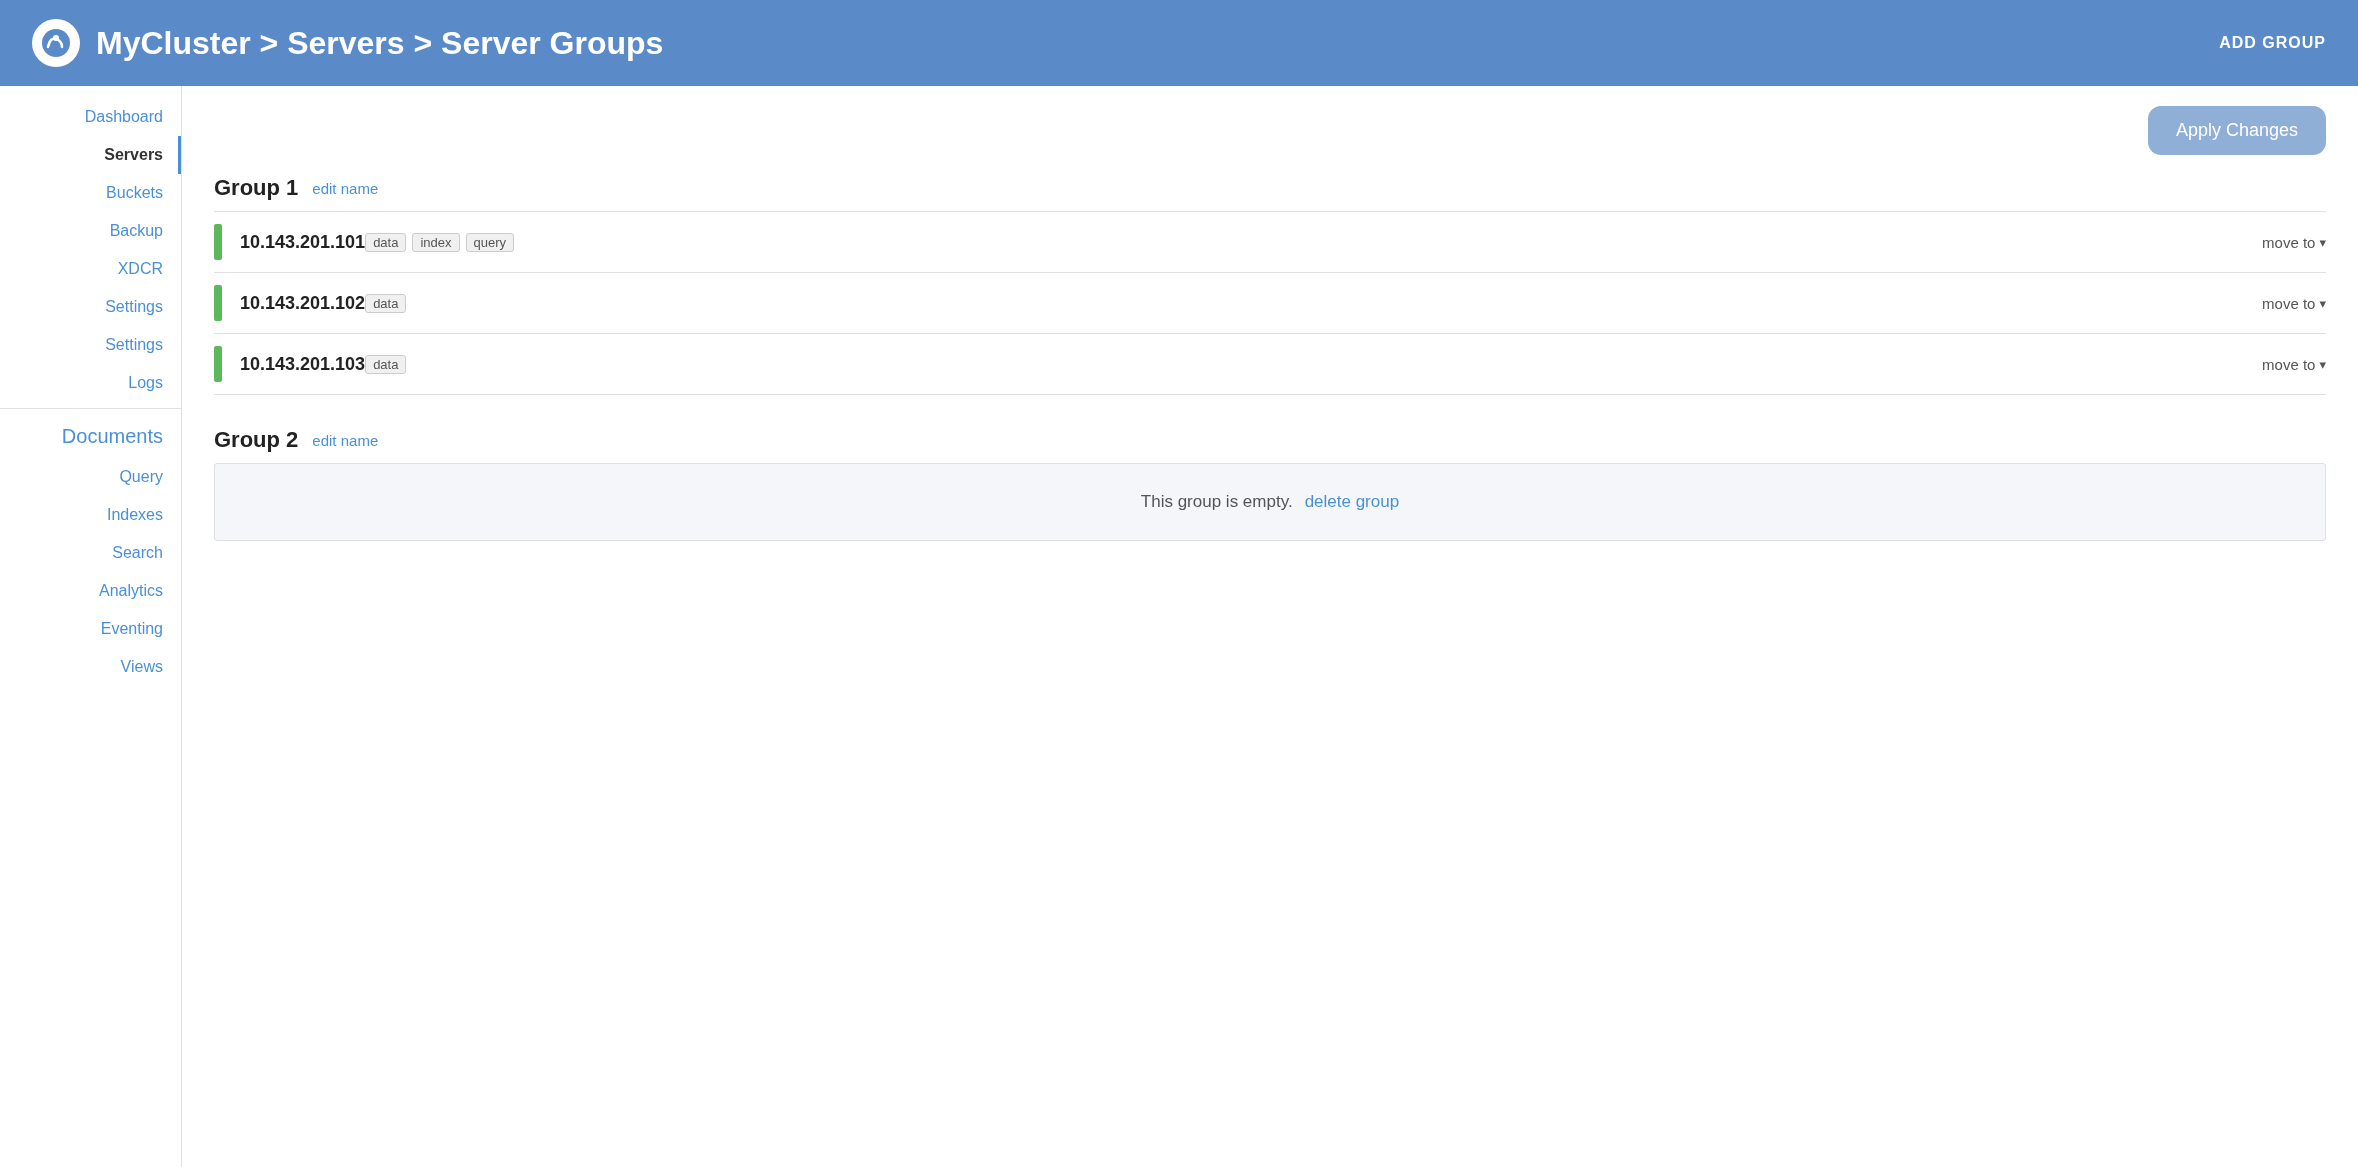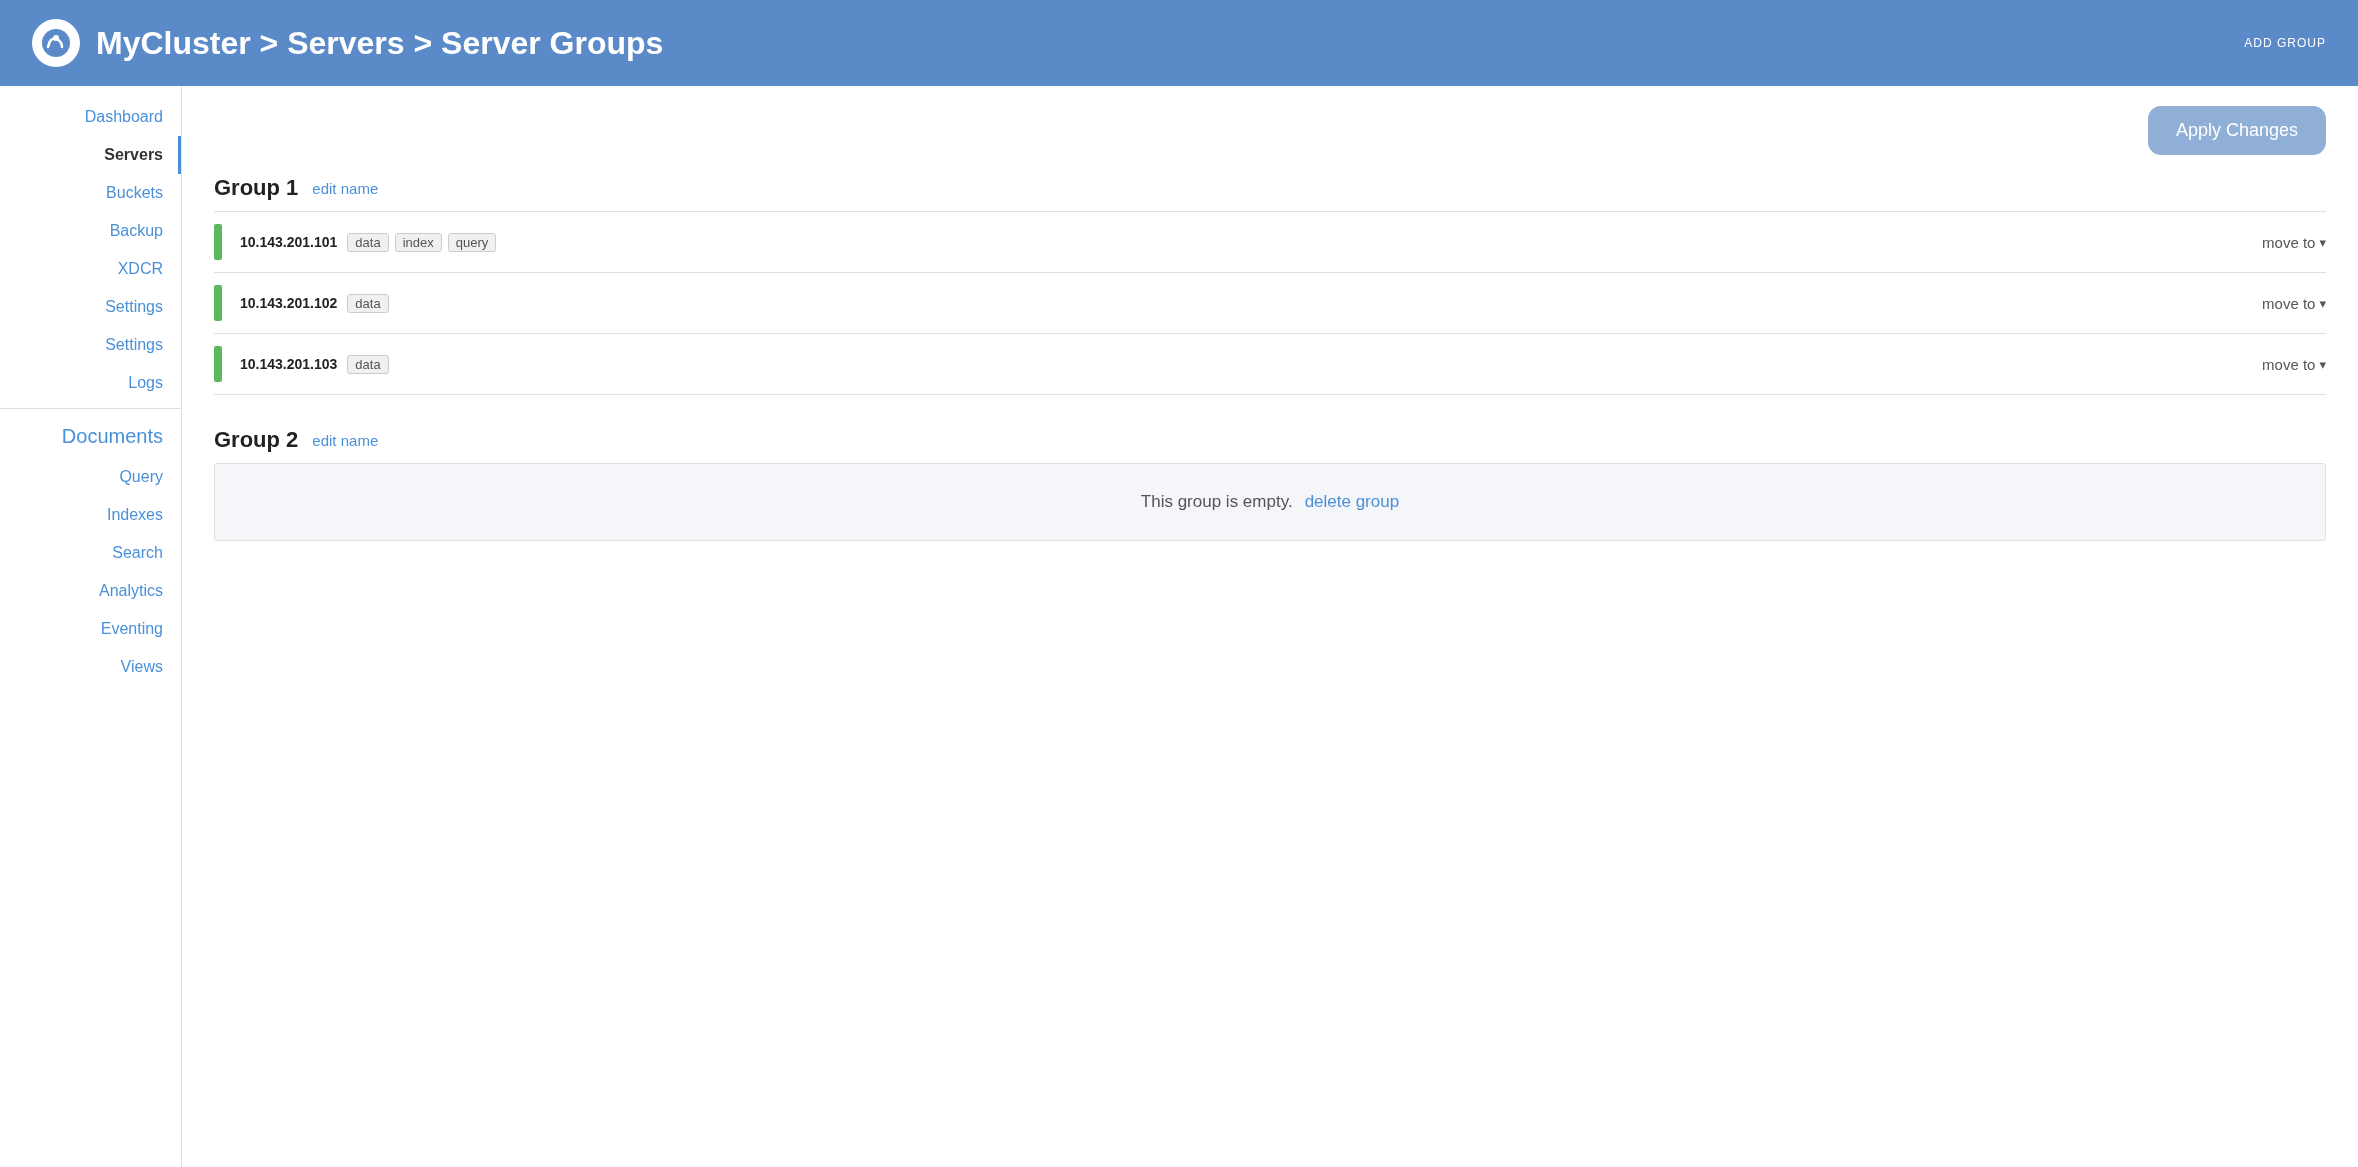--- a/index.html
+++ b/index.html
@@ -34,22 +34,22 @@
     .header-logo svg {
       width: 32px;
       height: 32px;
     }
     .header-title {
       font-size: 32px;
       font-weight: bold;
       color: white;
     }
     .header-add-group {
-      font-size: 12px;
-      font-weight: normal;
+      font-size: 16px;
+      font-weight: bold;
       color: white;
       letter-spacing: 1px;
       cursor: pointer;
       text-transform: uppercase;
       background: none;
       border: none;
       color: white;
     }
 
     
@@ -167,24 +167,23 @@
     }
     .server-status-bar {
       width: 8px;
       height: 36px;
       background: #5cb85c;
       border-radius: 2px;
       margin-right: 18px;
       flex-shrink: 0;
     }
     .server-ip {
-      font-size: 14px;
+      font-size: 18px;
       font-weight: bold;
       color: #222;
-      margin-right: 10px;
     }
     .server-tags {
       display: flex;
       gap: 6px;
     }
     .server-tag {
       background: #f0f0f0;
       border: 1px solid #ccc;
       border-radius: 3px;
       font-size: 13px;

